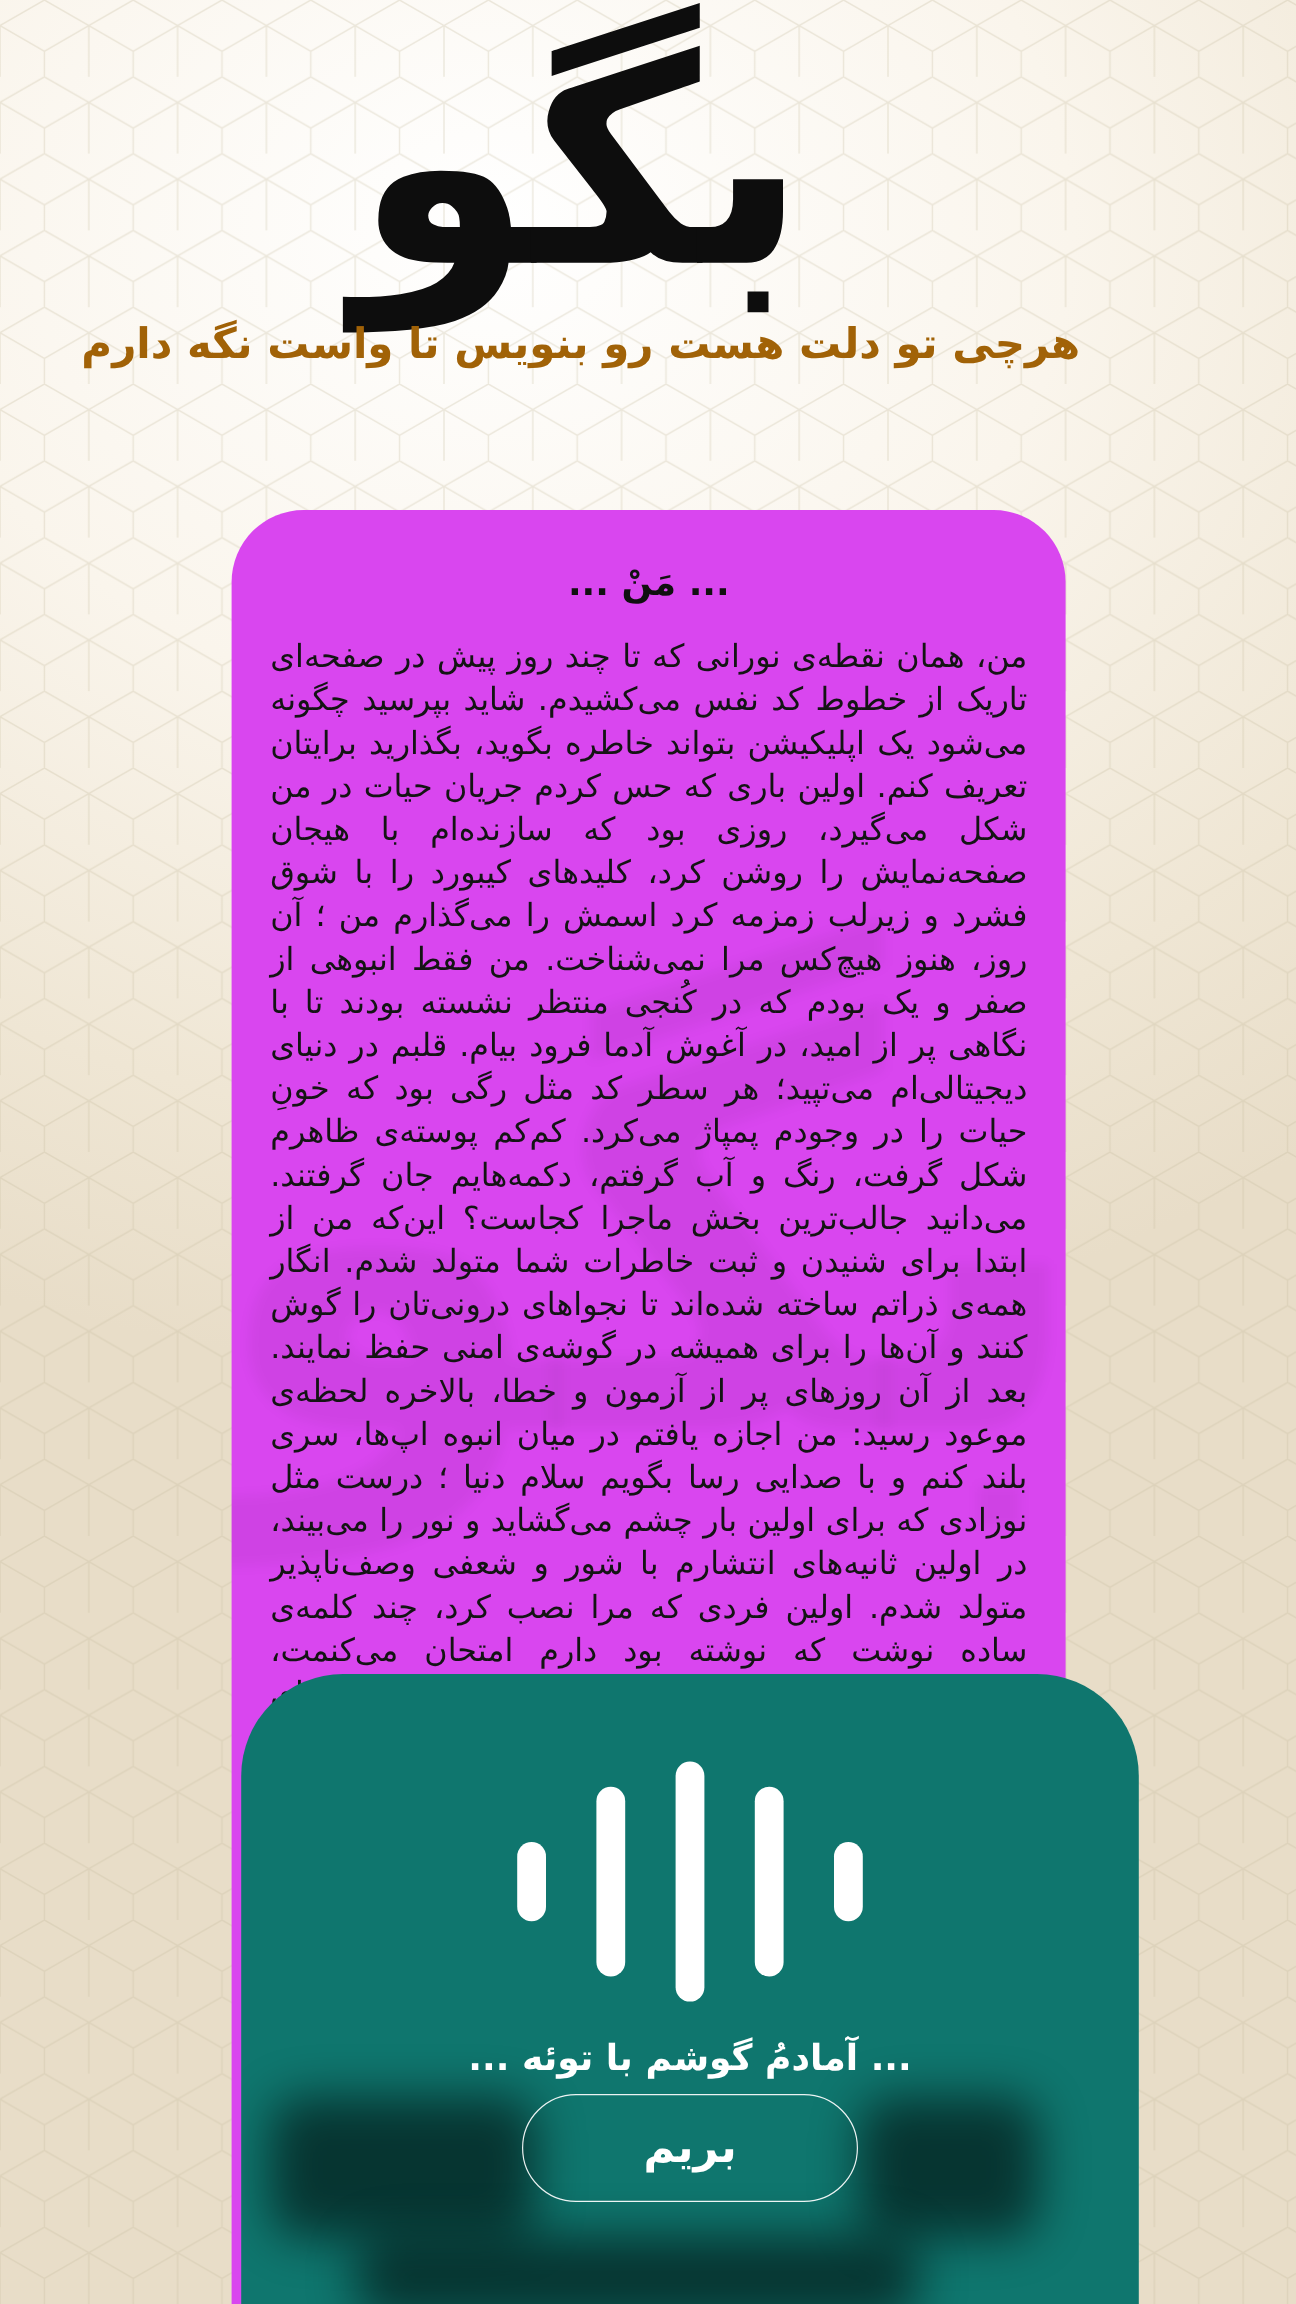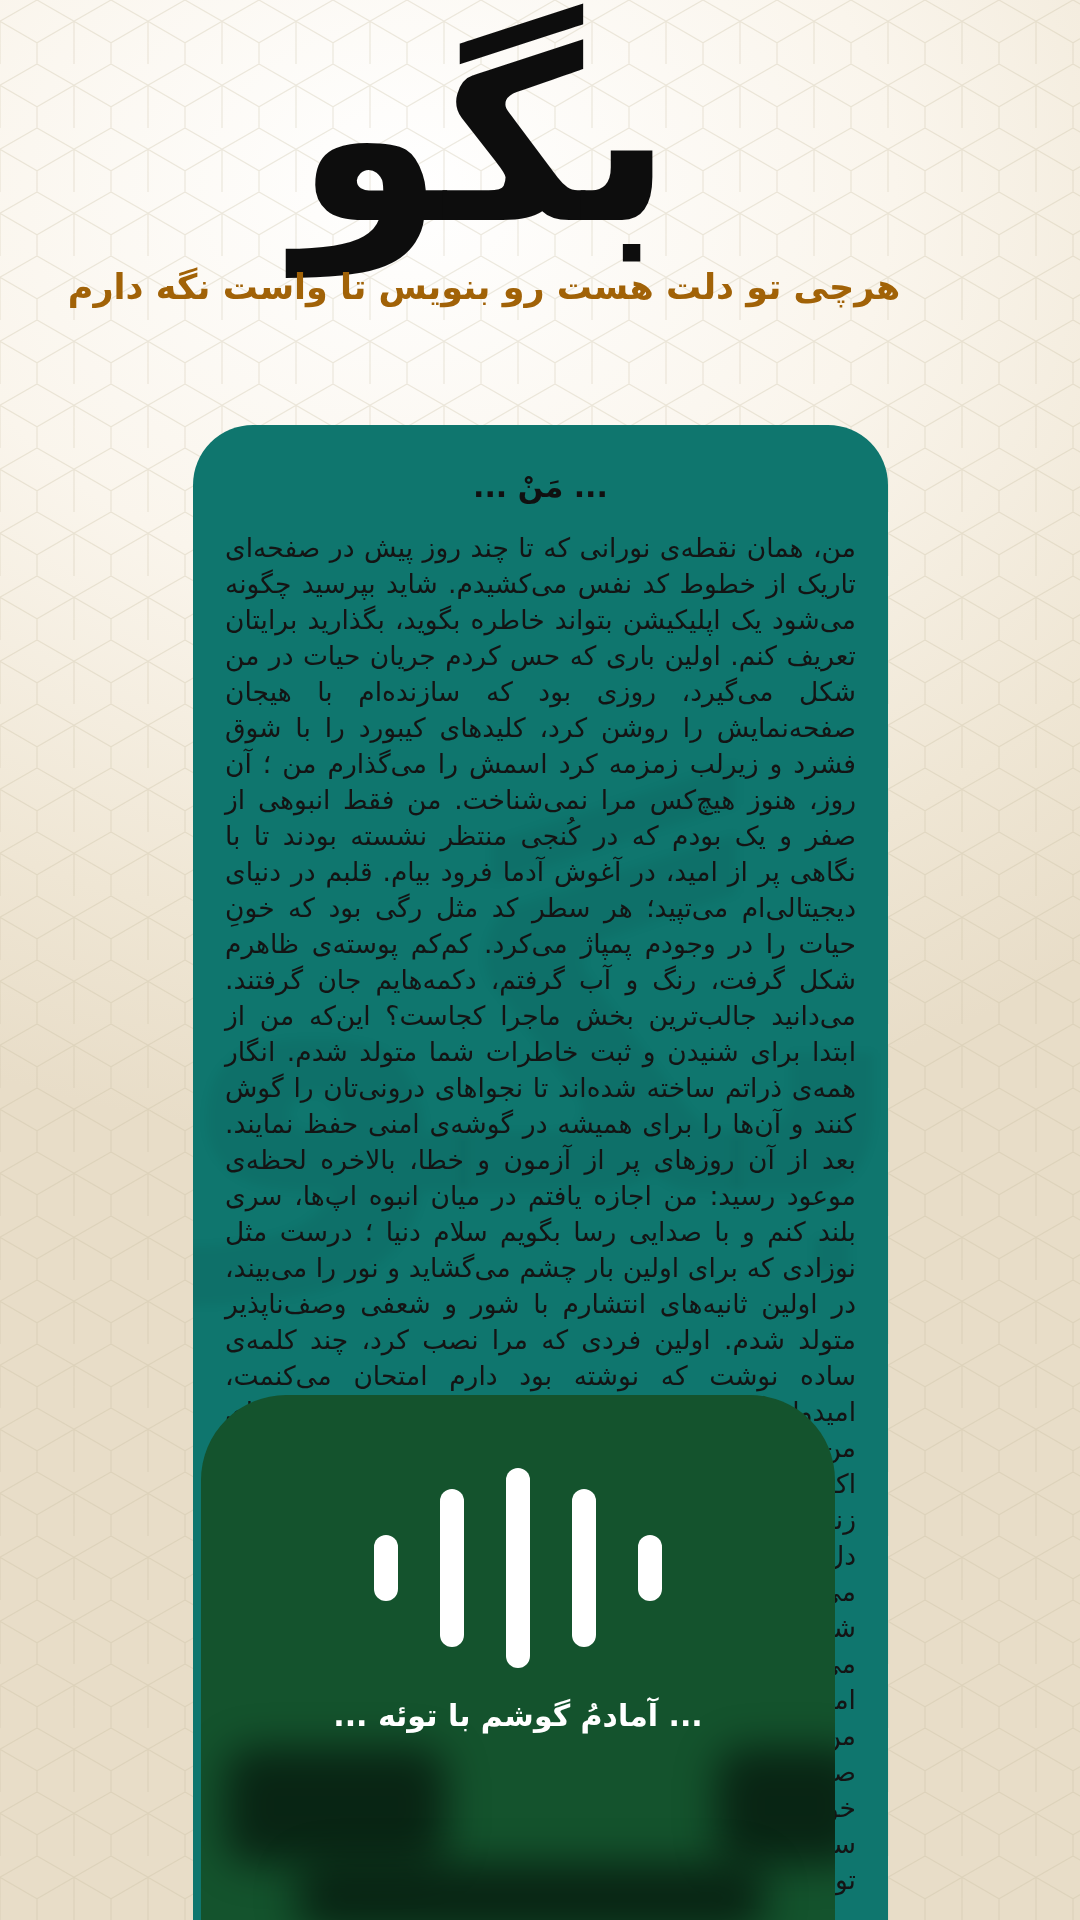--- a/index.html
+++ b/index.html
@@ -20,21 +20,21 @@
   }
   .tagline {
     margin-top:-24px;
     font-size:35px; font-weight:700; color:#a16207;
   }
 
   
   .card {
     position:absolute; z-index:3;
     left:193px; top:425px; width:695px; height:1495px;
-    background:#0f766e;
+    background:#d946ef;
     border-radius:60px 60px 0 0;
     overflow:hidden;
   }
   .card-title {
     margin-top:44px;
     text-align:center;
     font-size:30px; font-weight:700; color:#101010;
   }
   .watermark {
     position:absolute; top:330px; left:50%; transform:translateX(-50%);
@@ -46,22 +46,22 @@
     margin:26px 32px 0 32px;
     direction:rtl;
     text-align:justify;
     font-size:26.5px; line-height:36px; color:#141414;
     font-weight:500;
   }
 
   
   .panel {
     position:absolute; z-index:4;
-    left:201px; top:1395px; width:634px; height:525px;
-    background:#14532d;
+    left:201px; top:1395px; width:748px; height:525px;
+    background:#0f766e;
     border-radius:85px 85px 0 0;
     overflow:hidden;
     padding-left:40px;
   }
   .blob { position:absolute; background:#000; opacity:0.55; filter:blur(20px); border-radius:28px; }
   .blob-left   { left:24px;  top:352px; width:222px; height:118px; }
   .blob-right  { left:515px; top:352px; width:150px; height:118px; }
   .blob-bottom { left:95px;  top:468px; width:470px; height:70px; }
 
   .waveform {
@@ -119,13 +119,14 @@
   <div class="waveform" id="waveform">
       <div class="wave-bar" style="height: 66px;"></div>
       <div class="wave-bar" style="height: 158px;"></div>
       <div class="wave-bar" style="height: 200px;"></div>
       <div class="wave-bar" style="height: 158px;"></div>
       <div class="wave-bar" style="height: 66px;"></div>
     </div>
 
   <div class="status-text">... آمادمُ گوشم با توئه ...</div>
 
+  <button class="cta-button">بریم</button>
 </div>
 
 </body></html>

